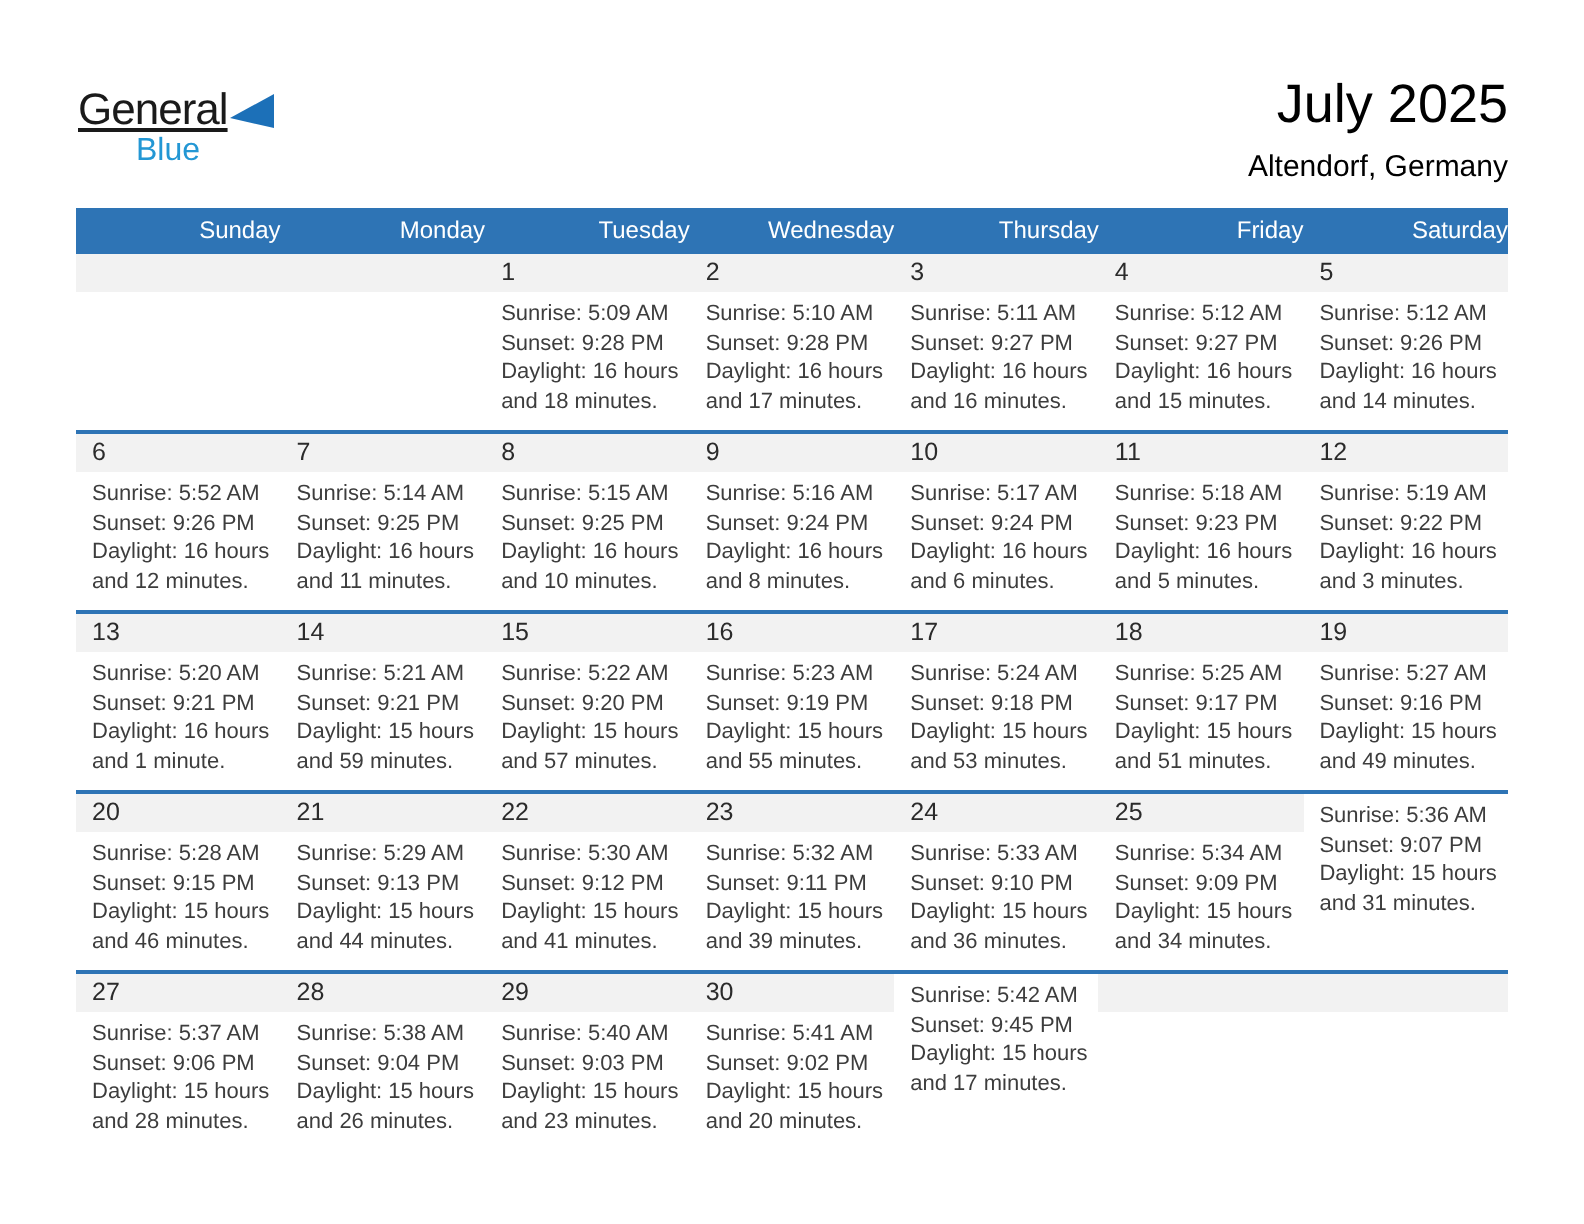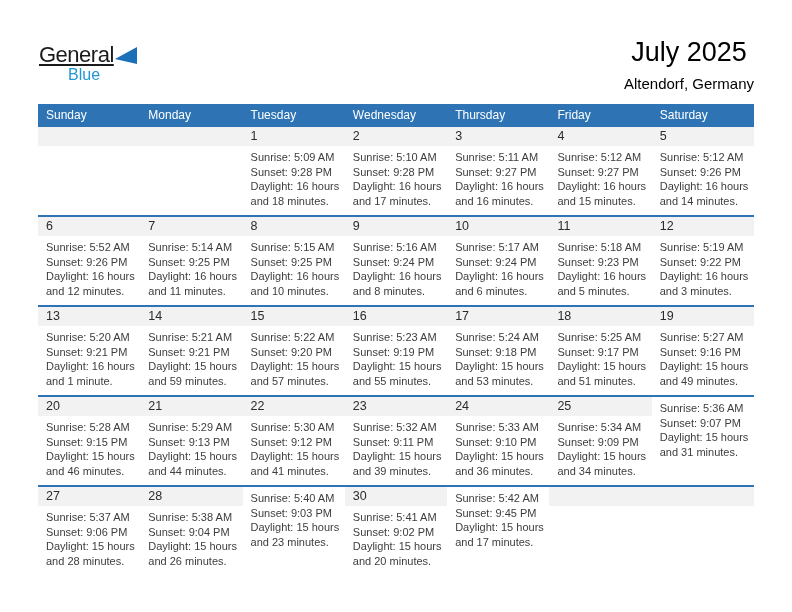--- a/index.html
+++ b/index.html
@@ -13,30 +13,30 @@
   .page { position: absolute; inset: 0; }
 
   
   .logo { position: absolute; left: 39px; top: 44px; }
   .logo-row1 { display: flex; align-items: flex-start; }
   .logo-general { font-size: 22px; line-height: 22px; color: #1a1a1a; letter-spacing: -0.5px; text-decoration: underline; }
   .logo-triangle { margin: 3px 0 0 1px; }
   .logo-blue { font-size: 16px; line-height: 22px; color: var(--logo-blue, #2397D4); margin: -4px 0 0 29px; }
 
   
-  .title-area { position: absolute; right: 38px; top: 36px; text-align: center; }
+  .title-area { position: absolute; right: 38px; top: 36px; text-align: right; }
   .title { font-size: 27px; line-height: 32px; color: #000000; font-weight: 400; }
   .location { font-size: 15px; font-weight: 400; color: #000000; margin-top: 7px; }
 
   
   .calendar { position: absolute; left: 38px; top: 104px; width: 716px; }
   .weekday-row {
     display: grid; grid-template-columns: repeat(7, 1fr);
     background: var(--header-bg, #2E74B5);
-    height: 21px; align-items: center;
+    height: 21px; align-items: center; text-align: right;
   }
   .weekday { color: #ffffff; font-size: 12px; padding-left: 8px; font-weight: 400; }
   .week-row {
     display: grid; grid-template-columns: repeat(7, 1fr);
     border-top: 2px solid var(--row-border, #2E74B5);
     height: 88px;
   }
   .date-band {
     background: var(--band-bg, #F2F2F2);
     height: 19px; box-sizing: border-box;
@@ -342,20 +342,21 @@
           <div class="day-cell">
             <div class="date-band">28</div>
             <div class="day-details">
               <div>Sunrise: 5:38 AM</div>
               <div>Sunset: 9:04 PM</div>
               <div>Daylight: 15 hours</div>
               <div>and 26 minutes.</div>
             </div>
           </div>
           <div class="day-cell">
+            <div class="date-band">29</div>
             <div class="day-details">
               <div>Sunrise: 5:40 AM</div>
               <div>Sunset: 9:03 PM</div>
               <div>Daylight: 15 hours</div>
               <div>and 23 minutes.</div>
             </div>
           </div>
           <div class="day-cell">
             <div class="date-band">30</div>
             <div class="day-details">

